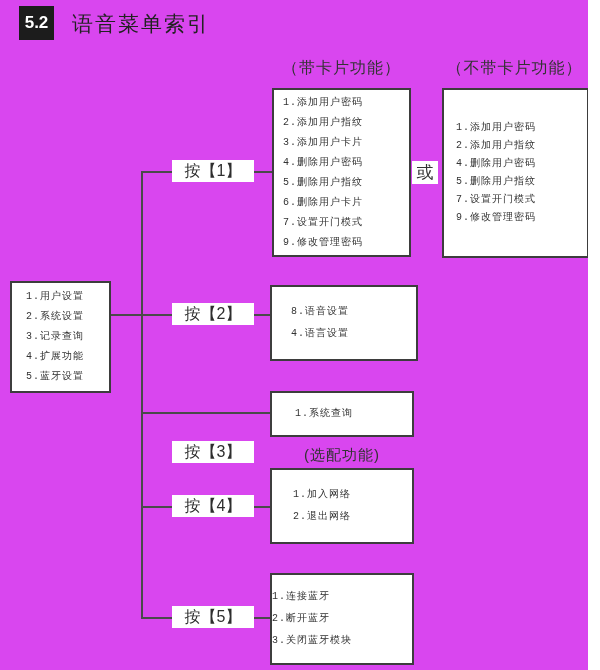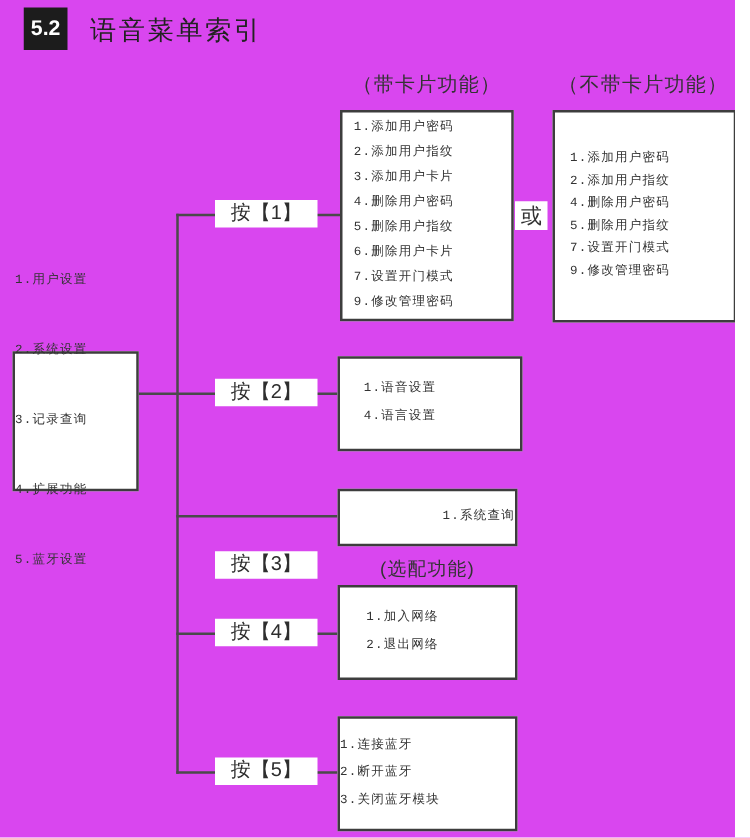--- a/index.html
+++ b/index.html
@@ -36,25 +36,25 @@
     font-size: 10px;
     letter-spacing: 1px;
     color: #333333;
     display: flex; flex-direction: column; justify-content: center; font-family: Liberation Mono, monospace;
   }
   .dbox .mi { white-space: nowrap; }
   .box-with-card    { left: 272px; top: 88px;  width: 139px; height: 169px; padding-left: 9px;  }
   .box-with-card .mi    { line-height: 20px; }
   .box-without-card { left: 442px; top: 88px;  width: 147px; height: 170px; padding-left: 12px; }
   .box-without-card .mi { line-height: 18px; }
-  .box-root         { left: 10px;  top: 281px; width: 101px; height: 112px; padding-left: 0; gap: 36px; }
+  .box-root         { left: 10px;  top: 281px; width: 101px; height: 112px; padding-left: 14px; }
   .box-root .mi         { line-height: 20px; }
   .box-voice        { left: 270px; top: 285px; width: 148px; height: 76px;  padding-left: 19px; }
   .box-voice .mi        { line-height: 22px; }
-  .box-system       { left: 270px; top: 391px; width: 144px; height: 46px;  padding-left: 23px; text-align: right; }
+  .box-system       { left: 270px; top: 391px; width: 144px; height: 46px;  padding-left: 23px; }
   .box-system .mi       { line-height: 20px; }
   .box-network      { left: 270px; top: 468px; width: 144px; height: 76px;  padding-left: 21px; }
   .box-network .mi      { line-height: 22px; }
   .box-bluetooth    { left: 270px; top: 573px; width: 144px; height: 92px;  }
   .box-bluetooth .mi    { line-height: 22px; }
   
   .grp-header {
     position: absolute;
     font-size: 16px; letter-spacing: 1px;
     color: #333333; text-align: center; white-space: nowrap;
@@ -138,21 +138,21 @@
   <div class="dbox box-without-card">
     <div class="mi">1.添加用户密码</div>
     <div class="mi">2.添加用户指纹</div>
     <div class="mi">4.删除用户密码</div>
     <div class="mi">5.删除用户指纹</div>
     <div class="mi">7.设置开门模式</div>
     <div class="mi">9.修改管理密码</div>
   </div>
 
   <div class="dbox box-voice">
-    <div class="mi">1.语音设置</div>
+    <div class="mi">8.语音设置</div>
     <div class="mi">4.语言设置</div>
   </div>
 
   <div class="dbox box-system">
     <div class="mi">1.系统查询</div>
   </div>
 
   <div class="dbox box-network">
     <div class="mi">1.加入网络</div>
     <div class="mi">2.退出网络</div>

